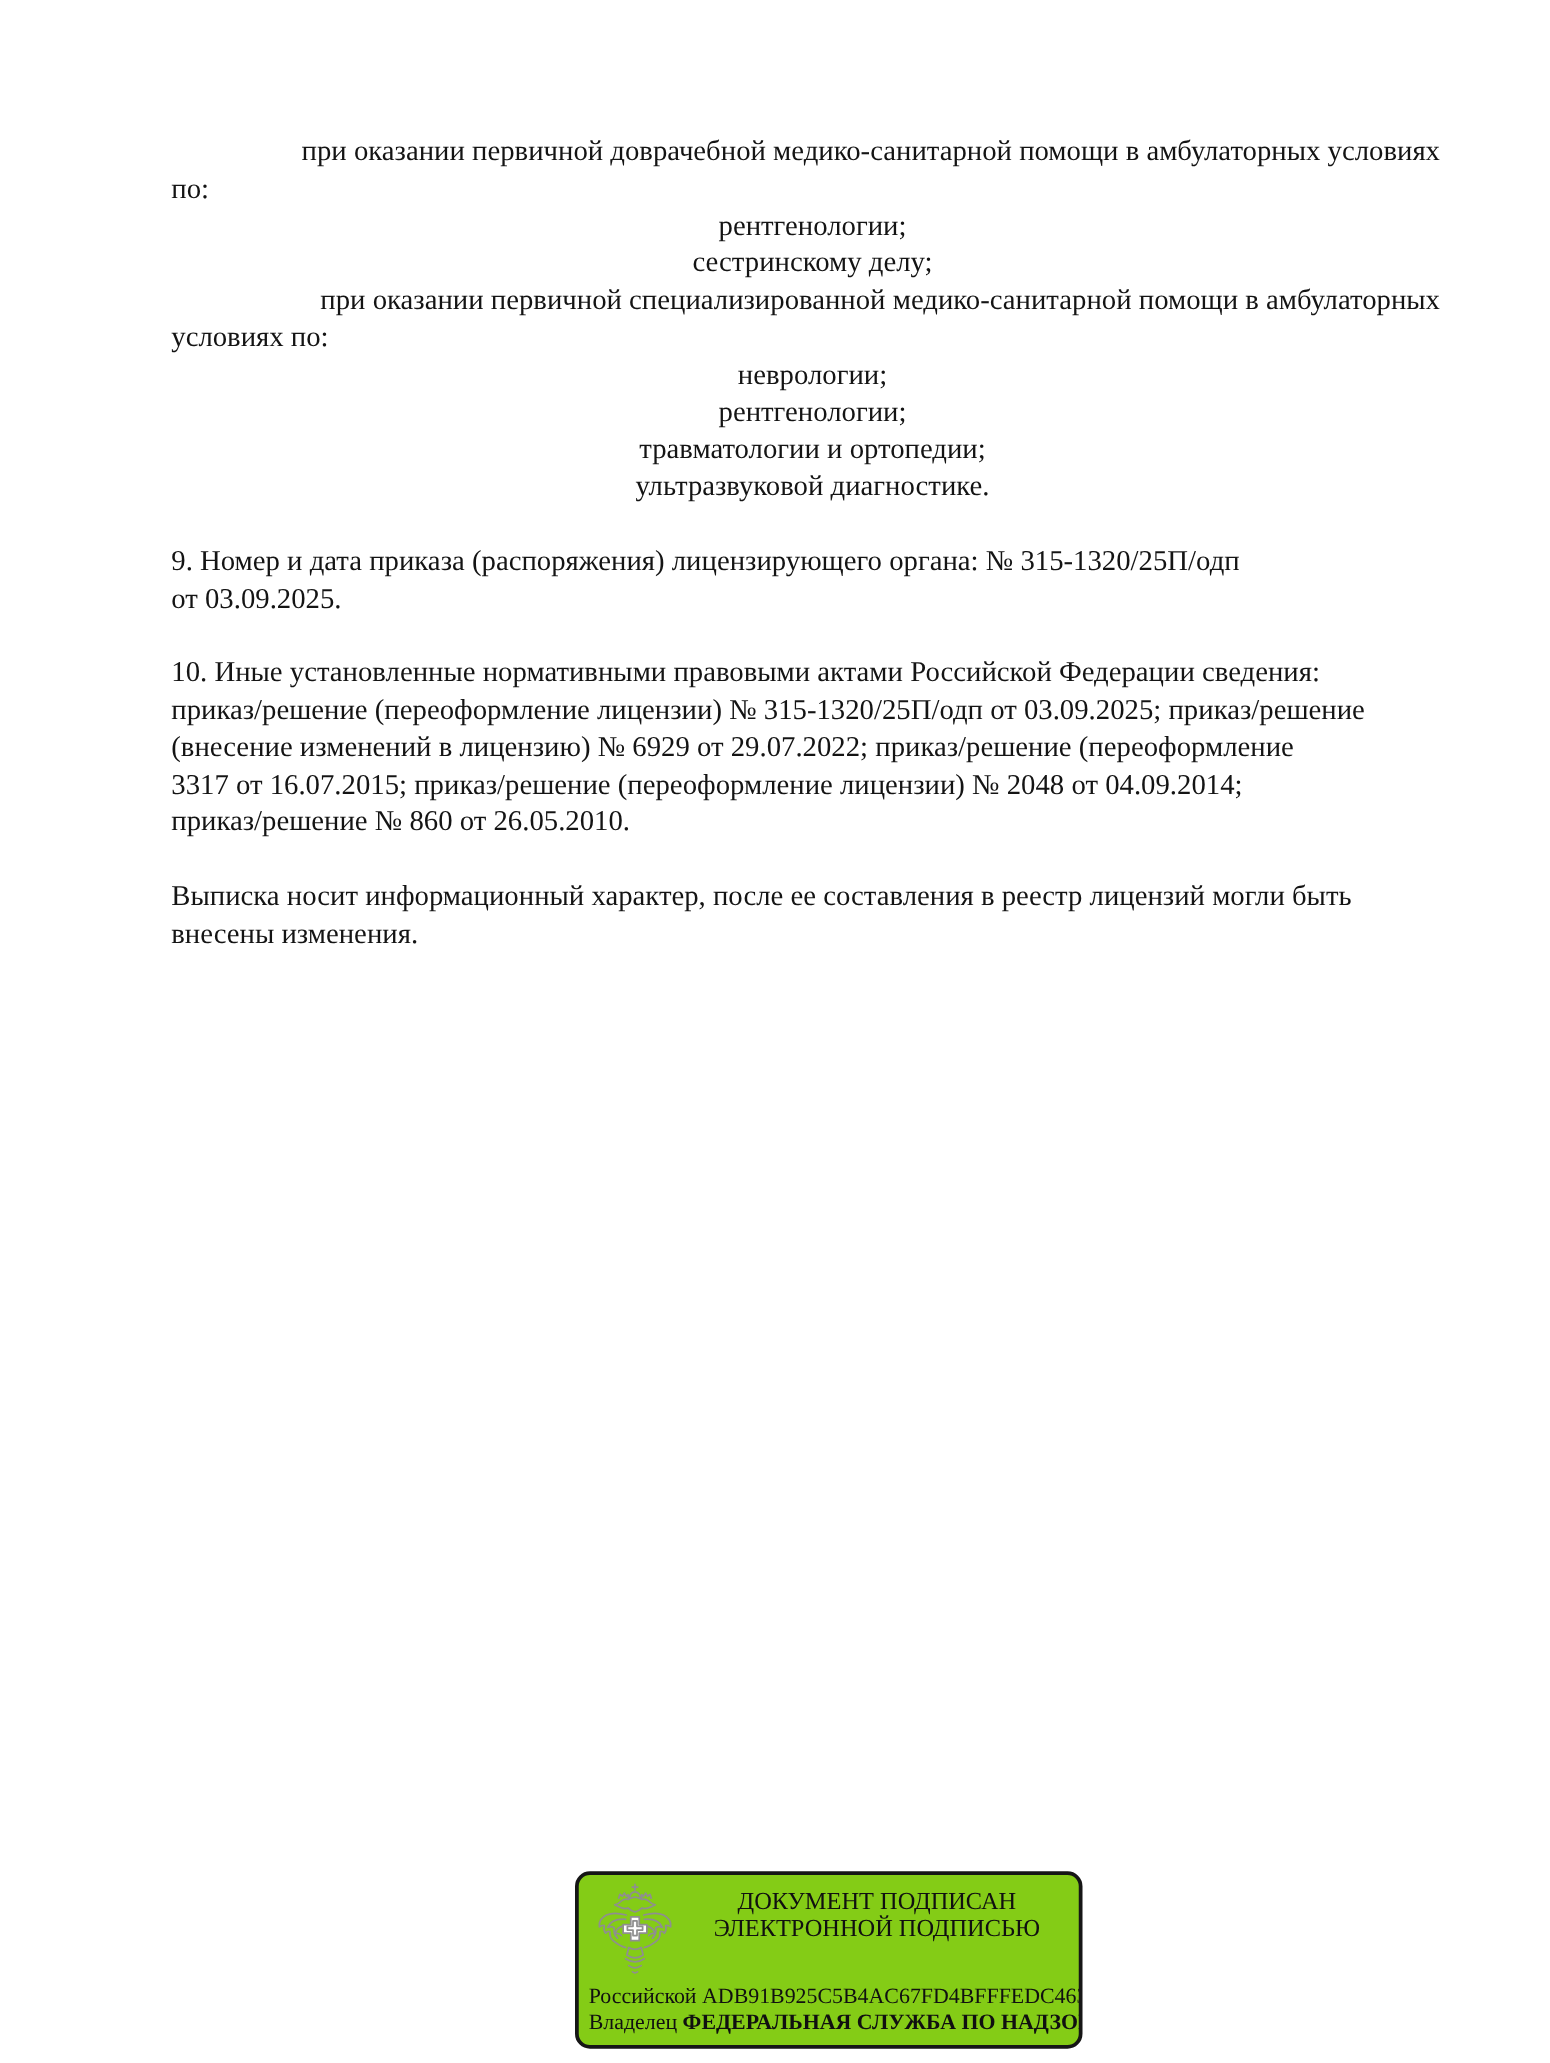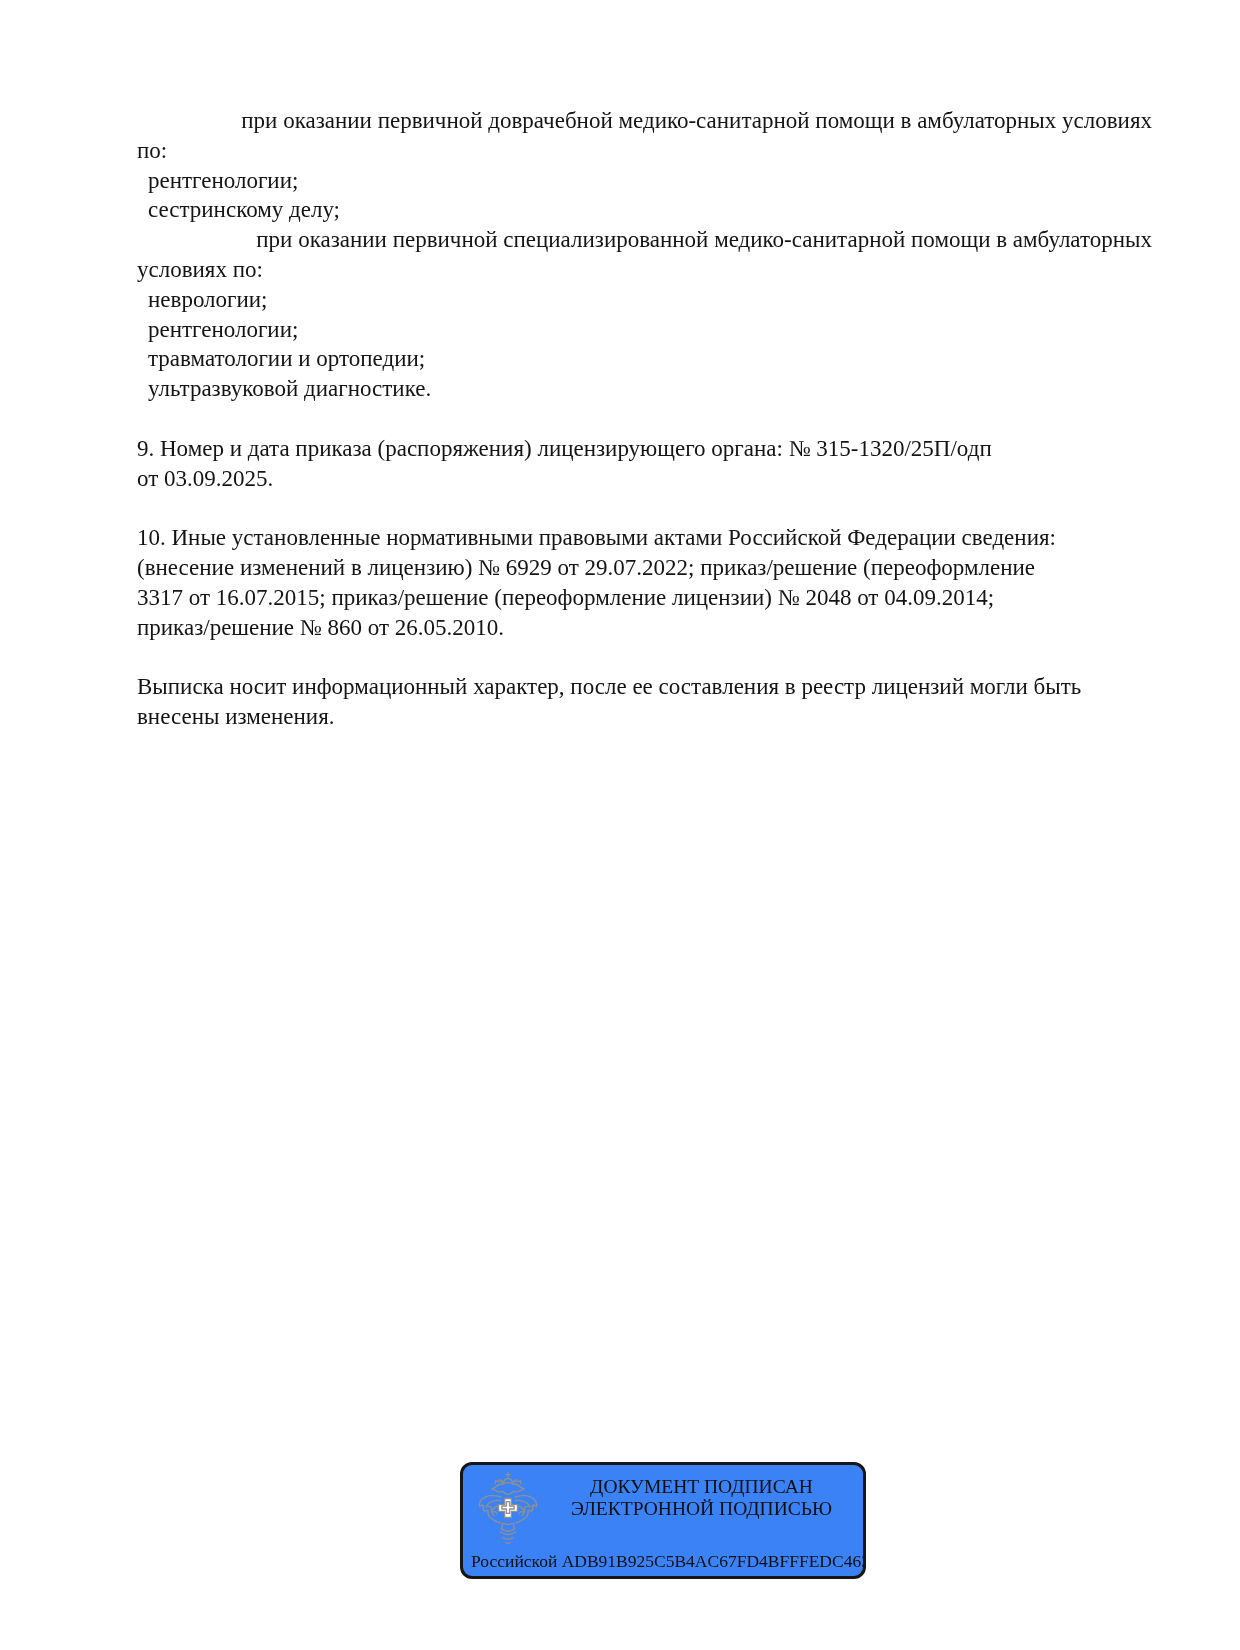--- a/index.html
+++ b/index.html
@@ -8,26 +8,26 @@
     font-family:"Liberation Serif","DejaVu Serif",serif;
     color:#141414;
   }
   .doc-body{
     position:absolute;left:137px;top:106px;width:1015px;
     font-size:23px;line-height:29.8px;
   }
   .line{white-space:nowrap;height:29.8px;}
   .blank{height:29.8px;}
   .ind1{padding-left:7px;text-align:right;}
-  .ind2{padding-left:11px;}
+  .ind2{padding-left:11px;text-align:center;}
 
   
   .stamp{
-    position:absolute;left:460px;top:1462px;width:406px;height:117px;
-    border:3.5px solid #161616;border-radius:12px;background:#3b82f6;
+    position:absolute;left:460px;top:1497px;width:406px;height:142px;
+    border:3.5px solid #161616;border-radius:12px;background:#84cc16;
     box-sizing:border-box;overflow:hidden;
   }
   .stamp-emblem{position:absolute;left:13px;top:6px;width:64px;height:78px;}
   .stamp-titles{
     position:absolute;left:86px;top:11px;width:305px;
     text-align:center;font-size:19.5px;line-height:21.5px;color:#101010;
   }
   .stamp-info{
     position:absolute;left:8px;top:86px;width:500px;
     font-size:17.5px;line-height:21.3px;color:#101010;
@@ -47,20 +47,21 @@
   <div class="line">условиях по:</div>
   <div class="line ind2">неврологии;</div>
   <div class="line ind2">рентгенологии;</div>
   <div class="line ind2">травматологии и ортопедии;</div>
   <div class="line ind2">ультразвуковой диагностике.</div>
   <div class="blank"></div>
   <div class="line">9. Номер и дата приказа (распоряжения) лицензирующего органа: № 315-1320/25П/одп</div>
   <div class="line">от 03.09.2025.</div>
   <div class="blank"></div>
   <div class="line">10. Иные установленные нормативными правовыми актами Российской Федерации сведения:</div>
+  <div class="line">приказ/решение (переоформление лицензии) № 315-1320/25П/одп от 03.09.2025; приказ/решение</div>
   <div class="line">(внесение изменений в лицензию) № 6929 от 29.07.2022; приказ/решение (переоформление</div>
   <div class="line">3317 от 16.07.2015; приказ/решение (переоформление лицензии) № 2048 от 04.09.2014;</div>
   <div class="line">приказ/решение № 860 от 26.05.2010.</div>
   <div class="blank"></div>
   <div class="line">Выписка носит информационный характер, после ее составления в реестр лицензий могли быть</div>
   <div class="line">внесены изменения.</div>
 </div>
 
 <div class="stamp">
   <span class="stamp-emblem">

